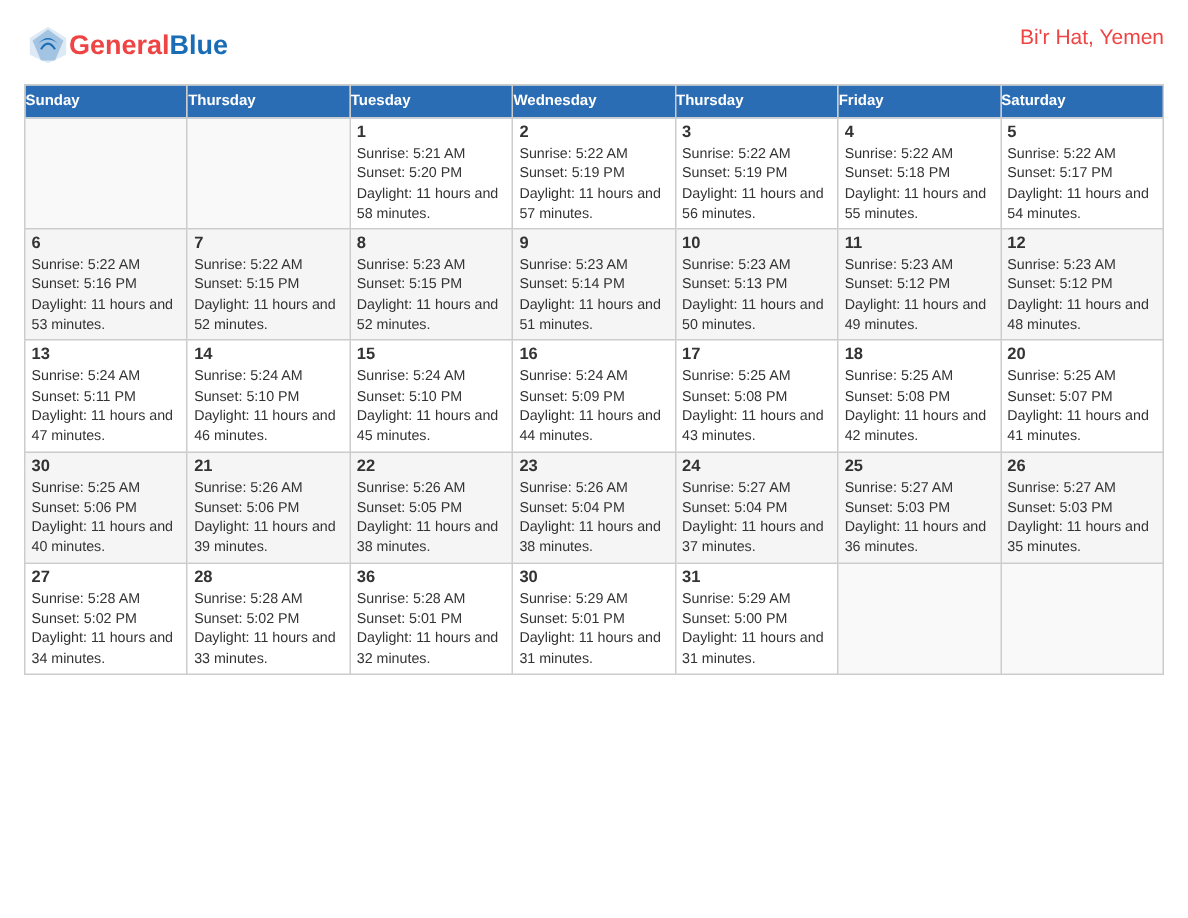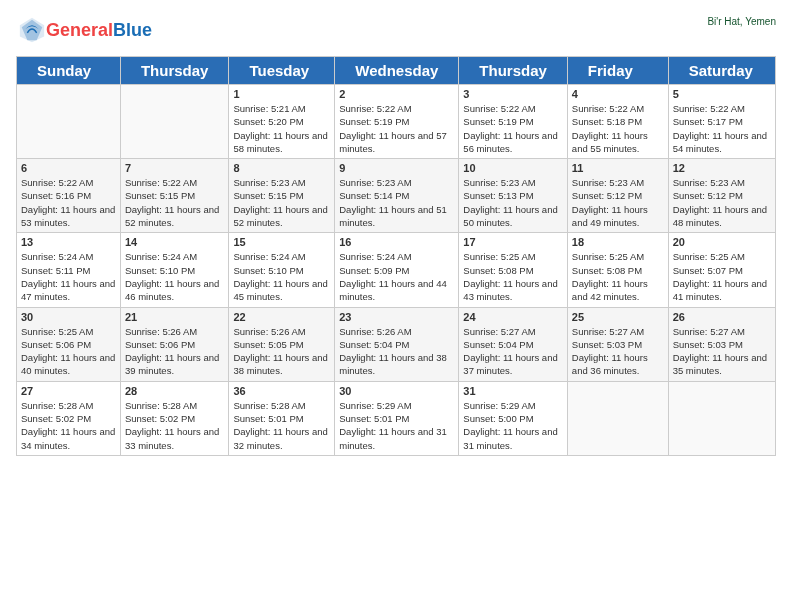--- a/index.html
+++ b/index.html
@@ -38,33 +38,33 @@
     }
     .title-block {
       text-align: right;
     }
     .month-title {
       font-size: 36px;
       font-weight: normal;
       color: #333;
     }
     .location {
-      font-size: 10px;
-      color: #14532d;
+      font-size: 14px;
+      color: #ef4444;
     }
     table {
       width: 100%;
       border-collapse: collapse;
     }
     thead tr th {
       background-color: #2a6db5;
       color: #fff;
-      font-size: 15px;
-      font-weight: bold;
-      padding: 5px 20px;
+      font-size: 10px;
+      font-weight: bold;
+      padding: 5px 0;
       text-align: left;
       border: 1px solid #ccc;
     }
     tbody tr td {
       border: 1px solid #ccc;
       vertical-align: top;
       padding: 3px 4px;
       font-size: 10px;
       color: #333;
       background: #fff;

